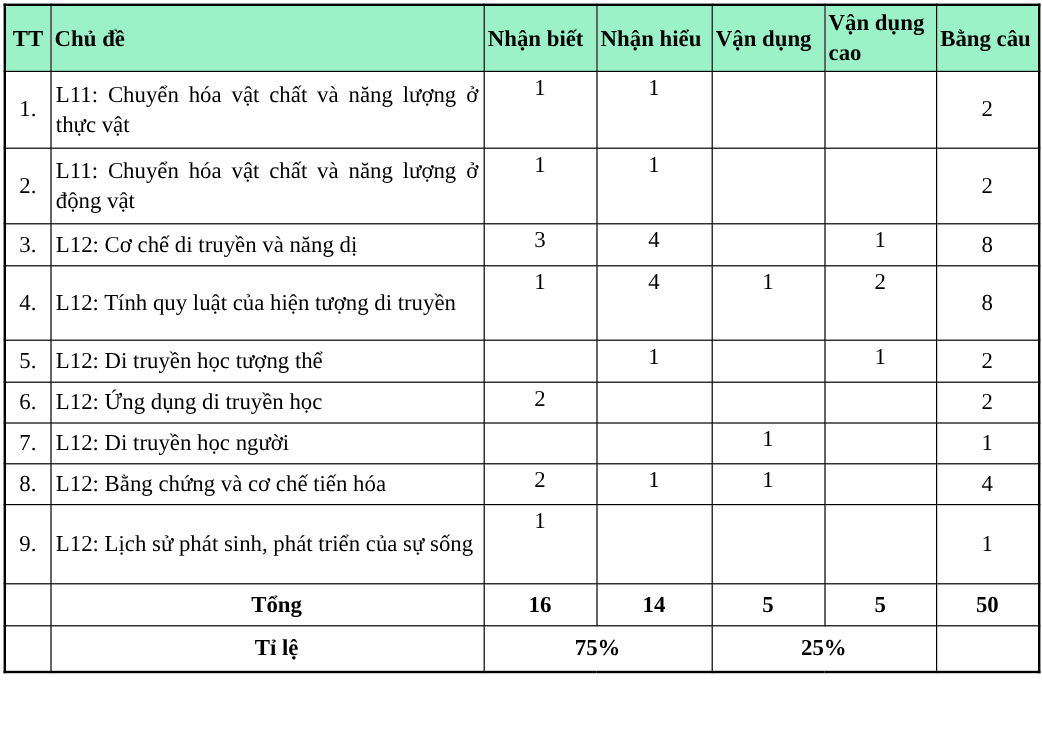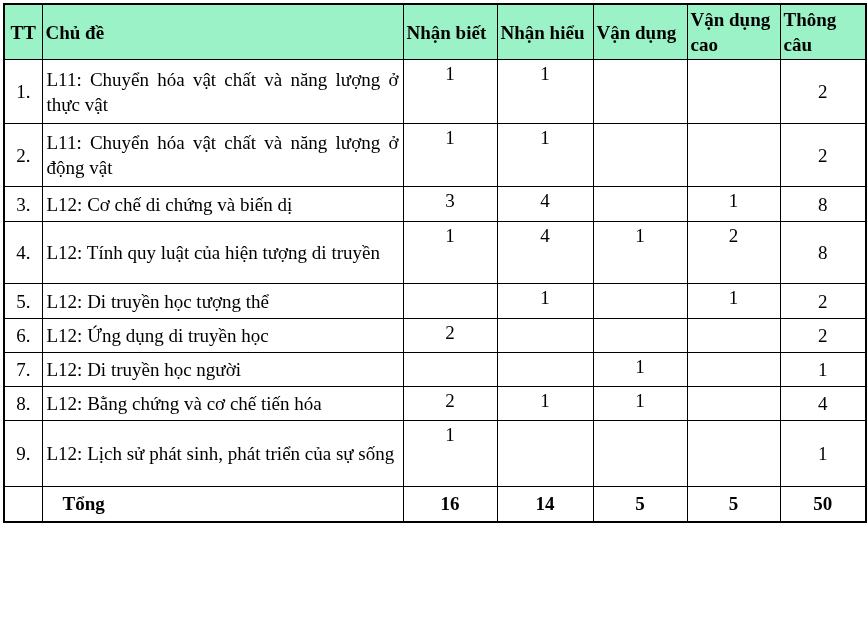--- a/index.html
+++ b/index.html
@@ -34,21 +34,21 @@
     padding: 2px 3px;
   }
   tr.hdr th.c-tt { text-align: center; }
   
   td.c-tt  { text-align: center; vertical-align: middle; }
   td.c-topic { text-align: justify; vertical-align: middle; padding: 2px 10px 2px 7px; }
   td.c-val { text-align: center; vertical-align: top; padding-top: 3px; }
   td.c-tot { text-align: center; vertical-align: middle; }
   tr.sum td { font-weight: bold; vertical-align: middle; }
   tr.ratio td { font-weight: bold; vertical-align: middle; text-align: center; }
-  tr.sum td.c-topic, tr.ratio td.c-topic { text-align: left; padding-left: 20px; }
+  tr.sum td.c-topic, tr.ratio td.c-topic { text-align: center; padding-left: 20px; }
 </style>
 </head>
 <body>
 
 <div class="matrix-wrap">
   <table class="matrix">
     <colgroup>
       <col style="width:38px">
         <col style="width:361px">
         <col style="width:94px">
@@ -58,21 +58,21 @@
         <col style="width:86px">
     </colgroup>
     <tbody>
       <tr class="hdr" style="height:44px">
         <th class="c-tt">TT</th>
         <th>Chủ đề</th>
         <th>Nhận biết</th>
         <th>Nhận hiểu</th>
         <th>Vận dụng</th>
         <th>Vận dụng cao</th>
-        <th>Thông câu</th>
+        <th>Bằng câu</th>
       </tr>
 
       <tr style="height:64px">
         <td class="c-tt">1.</td>
         <td class="c-topic">L11: Chuyển hóa vật chất và năng lượng ở thực vật</td>
         <td class="c-val">1</td>
         <td class="c-val">1</td>
         <td class="c-val"></td>
         <td class="c-val"></td>
         <td class="c-tot">2</td>
@@ -81,21 +81,21 @@
         <td class="c-tt">2.</td>
         <td class="c-topic">L11: Chuyển hóa vật chất và năng lượng ở động vật</td>
         <td class="c-val">1</td>
         <td class="c-val">1</td>
         <td class="c-val"></td>
         <td class="c-val"></td>
         <td class="c-tot">2</td>
       </tr>
       <tr style="height:35px">
         <td class="c-tt">3.</td>
-        <td class="c-topic">L12: Cơ chế di chứng và biến dị</td>
+        <td class="c-topic">L12: Cơ chế di truyền và năng dị</td>
         <td class="c-val">3</td>
         <td class="c-val">4</td>
         <td class="c-val"></td>
         <td class="c-val">1</td>
         <td class="c-tot">8</td>
       </tr>
       <tr style="height:62px">
         <td class="c-tt">4.</td>
         <td class="c-topic">L12: Tính quy luật của hiện tượng di truyền</td>
         <td class="c-val">1</td>
@@ -153,15 +153,22 @@
       <tr class="sum" style="height:35px">
         <td class="c-tt"></td>
         <td class="c-topic">Tổng</td>
         <td class="c-val">16</td>
         <td class="c-val">14</td>
         <td class="c-val">5</td>
         <td class="c-val">5</td>
         <td class="c-tot">50</td>
       </tr>
 
+      <tr class="ratio" style="height:38px">
+        <td class="c-tt"></td>
+        <td class="c-topic">Tỉ lệ</td>
+        <td colspan="2">75%</td>
+        <td colspan="2">25%</td>
+        <td></td>
+      </tr>
     </tbody>
   </table>
 </div>
 
 </body></html>

